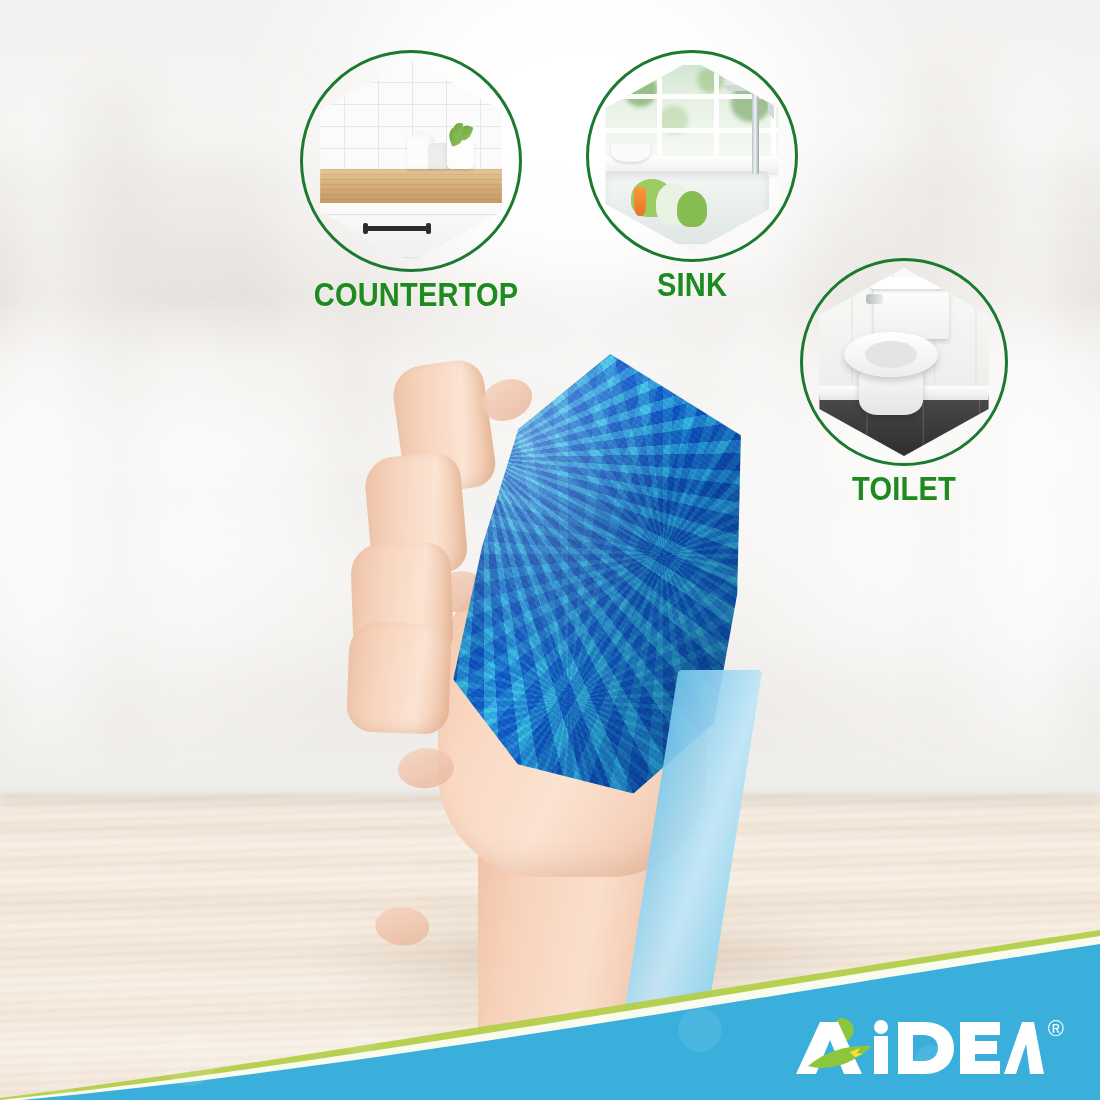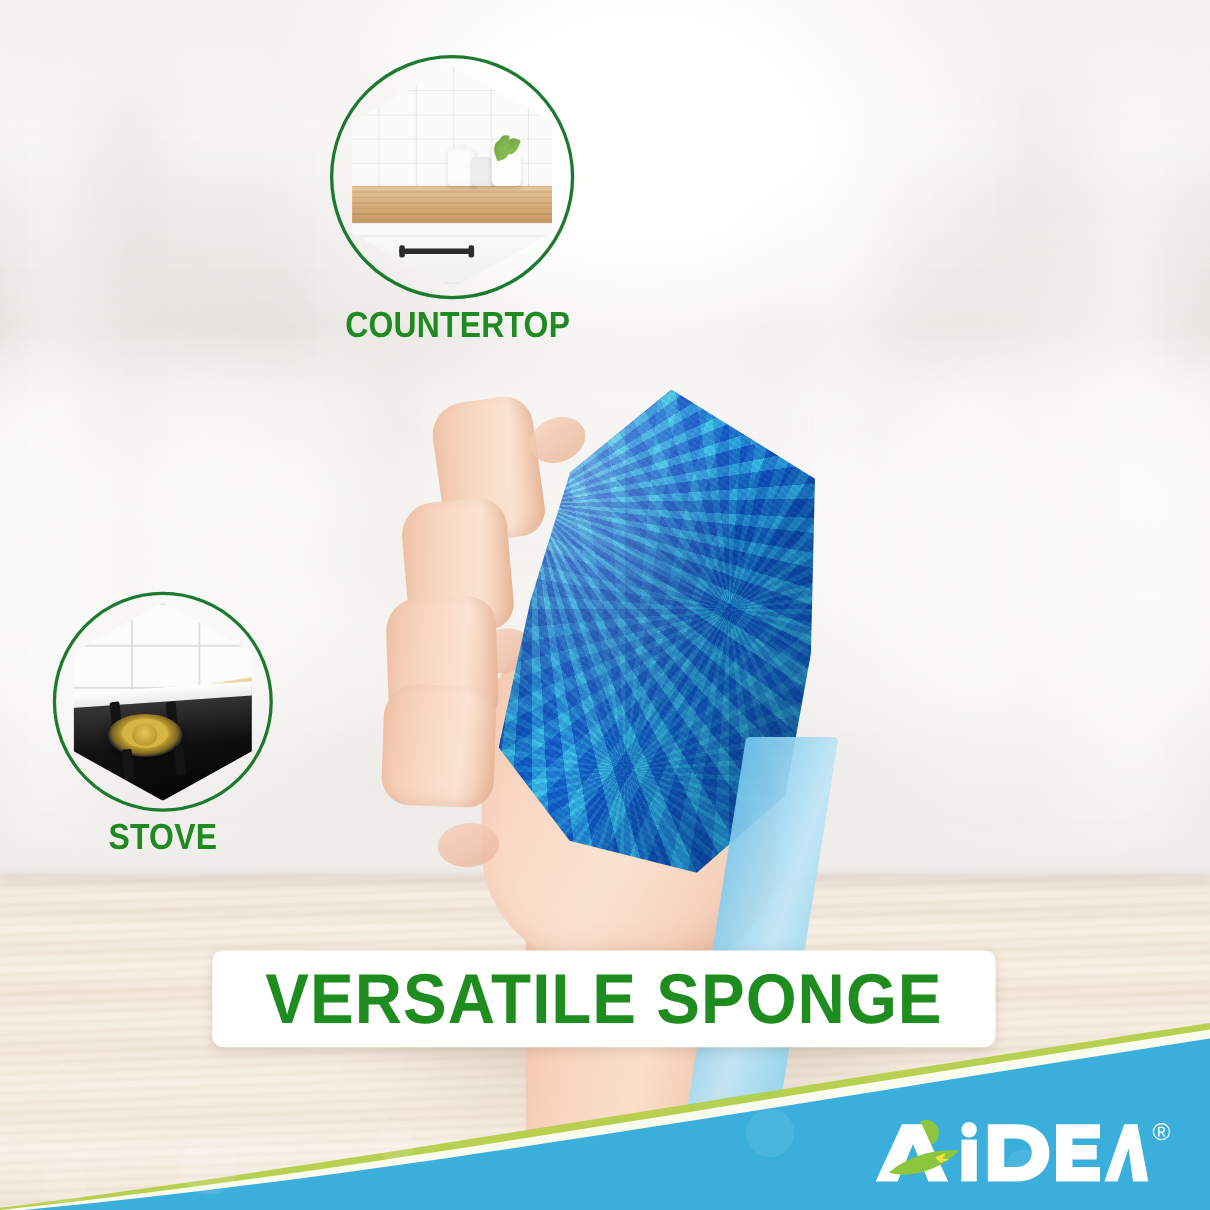--- a/index.html
+++ b/index.html
@@ -645,41 +645,58 @@
           <div class="pot"></div>
           <div class="leaf l1"></div>
           <div class="leaf l2"></div>
           <div class="leaf l3"></div>
         </div>
       </div>
     </div>
     <div class="flabel">COUNTERTOP</div>
   </div>
 
-
-
-
-  <div class="feature" style="left:48px; top:538px; width:200px;">
-    <div class="circle" style="width:200px; height:200px;">
+  <div class="feature" style="left:586px; top:50px; width:212px;">
+    <div class="circle" style="width:212px; height:212px;">
       <div class="hexwrap">
-        <div class="scene sc-stove">
-          <div class="tilewall"></div>
-          <div class="board"></div>
-          <div class="counteredge"></div>
-          <div class="glass"></div>
-          <div class="grate g1"></div>
-          <div class="grate g2"></div>
-          <div class="burner"></div>
-          <div class="grate g3"></div>
-          <div class="grate g4"></div>
+        <div class="scene sc-sink">
+          <div class="win"></div>
+          <div class="ledge"></div>
+          <div class="bowl"></div>
+          <div class="basin"></div>
+          <div class="faucet"></div>
+          <div class="veg v1"></div>
+          <div class="carrot"></div>
+          <div class="veg v2"></div>
+          <div class="veg v3"></div>
         </div>
       </div>
     </div>
-    <div class="flabel">STOVE</div>
+    <div class="flabel">SINK</div>
   </div>
+
+
+  <div class="feature" style="left:800px; top:258px; width:208px;">
+    <div class="circle" style="width:208px; height:208px;">
+      <div class="hexwrap">
+        <div class="scene sc-toilet">
+          <div class="back"></div>
+          <div class="floor"></div>
+          <div class="skirt"></div>
+          <div class="tank"></div>
+          <div class="lid"></div>
+          <div class="lever"></div>
+          <div class="base"></div>
+          <div class="bowl"></div>
+        </div>
+      </div>
+    </div>
+    <div class="flabel">TOILET</div>
+  </div>
+
 
 
   <div class="hand-wrap">
     <div class="arm"></div>
     <div class="palm"></div>
     <div class="finger fg1">
         <span class="nail nl1"></span>
       </div>
     <div class="finger fg2">
         <span class="nail nl2"></span>
@@ -691,23 +708,20 @@
         <span class="nail nl4"></span>
       </div>
     <div class="thumb"></div>
     <div class="sponge">
       <div class="sponge-fiber"></div>
       <div class="sponge-shade"></div>
     </div>
     <div class="sponge-edge"></div>
   </div>
 
-  <div class="banner">
-    <div class="banner-text">VERSATILE SPONGE</div>
-  </div>
 
   <div class="sweep">
     <svg viewBox="0 0 1100 190" preserveAspectRatio="none" aria-hidden="true">
 
       <path d="M0,188 C300,150 620,92 1100,20 L1100,190 L0,190 Z" fill="#b4cf49" opacity="0.95"></path>
 
       <path d="M0,190 C320,156 640,96 1100,26 L1100,190 Z" fill="#ffffff" opacity="0.9"></path>
 
       <path d="M0,192 C330,162 650,104 1100,34 L1100,190 L0,190 Z" fill="#3bafdc"></path>
 

